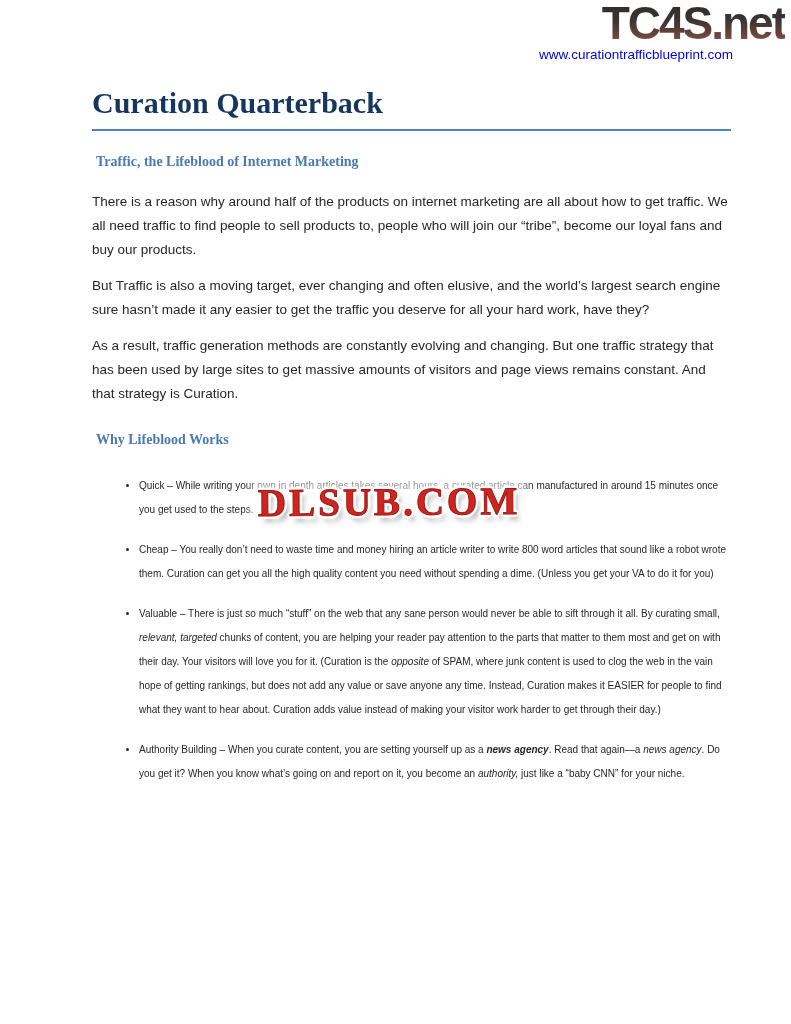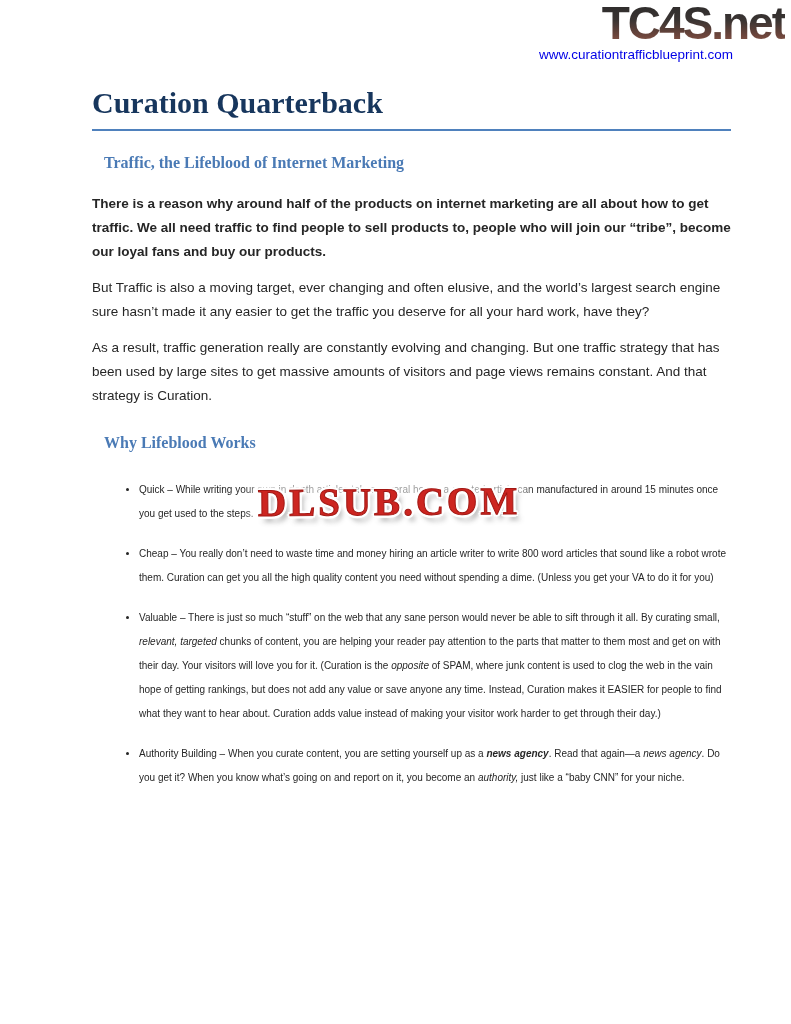--- a/index.html
+++ b/index.html
@@ -21,22 +21,22 @@
   }
   a.link { color:var(--link,#0000e6); cursor:pointer; }
   
   .doc { position:absolute; left:92px; top:86px; width:639px; }
   .doc-title {
     margin:0; font-family:"Liberation Serif", serif; font-weight:700;
     font-size:30px; color:var(--title,#17365d);
     padding-bottom:9px; border-bottom:2px solid #4f81bd;
   }
   .doc-h2 {
-    margin:23px 12px 20px; font-family:"Liberation Serif", serif; font-weight:700;
-    font-size:16px; color:var(--heading,#4a7ab5);
+    margin:23px 4px 20px; font-family:"Liberation Serif", serif; font-weight:700;
+    font-size:14px; color:var(--heading,#4a7ab5);
   }
   .doc p.body { margin:12px 0; font-size:13.5px; line-height:24px; }
   ul.bullets { margin:26px 0 0; padding:0 0 0 47px; }
   ul.bullets li {
     margin:0 0 16px; font-size:10px; line-height:24px; list-style-type:disc;
   }
   
   .watermark {
     position:absolute; left:258px; top:481px; z-index:5;
     font-family:"Liberation Serif", serif; font-weight:700;
@@ -82,23 +82,23 @@
 
   <div class="header-logo">TC4S.net</div>
   <div class="header-link">
     <a class="link">www.curationtrafficblueprint.com</a>
   </div>
 
   <div class="doc">
     <h1 class="doc-title">Curation Quarterback</h1>
     <h2 class="doc-h2">Traffic, the Lifeblood of Internet Marketing</h2>
 
-    <p class="body" style="font-weight:bold;">There is a reason why around half of the products on internet marketing are all about how to get traffic. We all need traffic to find people to sell products to, people who will join our “tribe”, become our loyal fans and buy our products.</p>
+    <p class="body" style="">There is a reason why around half of the products on internet marketing are all about how to get traffic. We all need traffic to find people to sell products to, people who will join our “tribe”, become our loyal fans and buy our products.</p>
     <p class="body">But Traffic is also a moving target, ever changing and often elusive, and the world’s largest search engine sure hasn’t made it any easier to get the traffic you deserve for all your hard work, have they?</p>
-    <p class="body">As a result, traffic generation really are constantly evolving and changing. But one traffic strategy that has been used by large sites to get massive amounts of visitors and page views remains constant. And that strategy is Curation.</p>
+    <p class="body">As a result, traffic generation methods are constantly evolving and changing. But one traffic strategy that has been used by large sites to get massive amounts of visitors and page views remains constant. And that strategy is Curation.</p>
 
     <h2 class="doc-h2" style="margin-top:26px;">Why Lifeblood Works</h2>
 
 
     <ul class="bullets">
       <li><span>Quick – While writing your own in depth articles takes several hours, a curated article can manufactured in around 15 minutes once you get used to the steps.</span></li>
       <li><span>Cheap – You really don’t need to waste time and money hiring an article writer to write 800 word articles that sound like a robot wrote them. Curation can get you all the high quality content you need without spending a dime. (Unless you get your VA to do it for you)</span></li>
       <li><span>Valuable – There is just so much “stuff” on the web that any sane person would never be able to sift through it all. By curating small, </span><span style="font-style: italic;">relevant, targeted</span><span> chunks of content, you are helping your reader pay attention to the parts that matter to them most and get on with their day. Your visitors will love you for it. (Curation is the </span><span style="font-style: italic;">opposite</span><span> of SPAM, where junk content is used to clog the web in the vain hope of getting rankings, but does not add any value or save anyone any time. Instead, Curation makes it EASIER for people to find what they want to hear about. Curation adds value instead of making your visitor work harder to get through their day.)</span></li>
       <li><span>Authority Building – When you curate content, you are setting yourself up as a </span><span style="font-style: italic; font-weight: 700;">news agency</span><span>. Read that again—a </span><span style="font-style: italic;">news agency</span><span>. Do you get it? When you know what’s going on and report on it, you become an </span><span style="font-style: italic;">authority,</span><span> just like a “baby CNN” for your niche.</span></li>
       <li></li>

